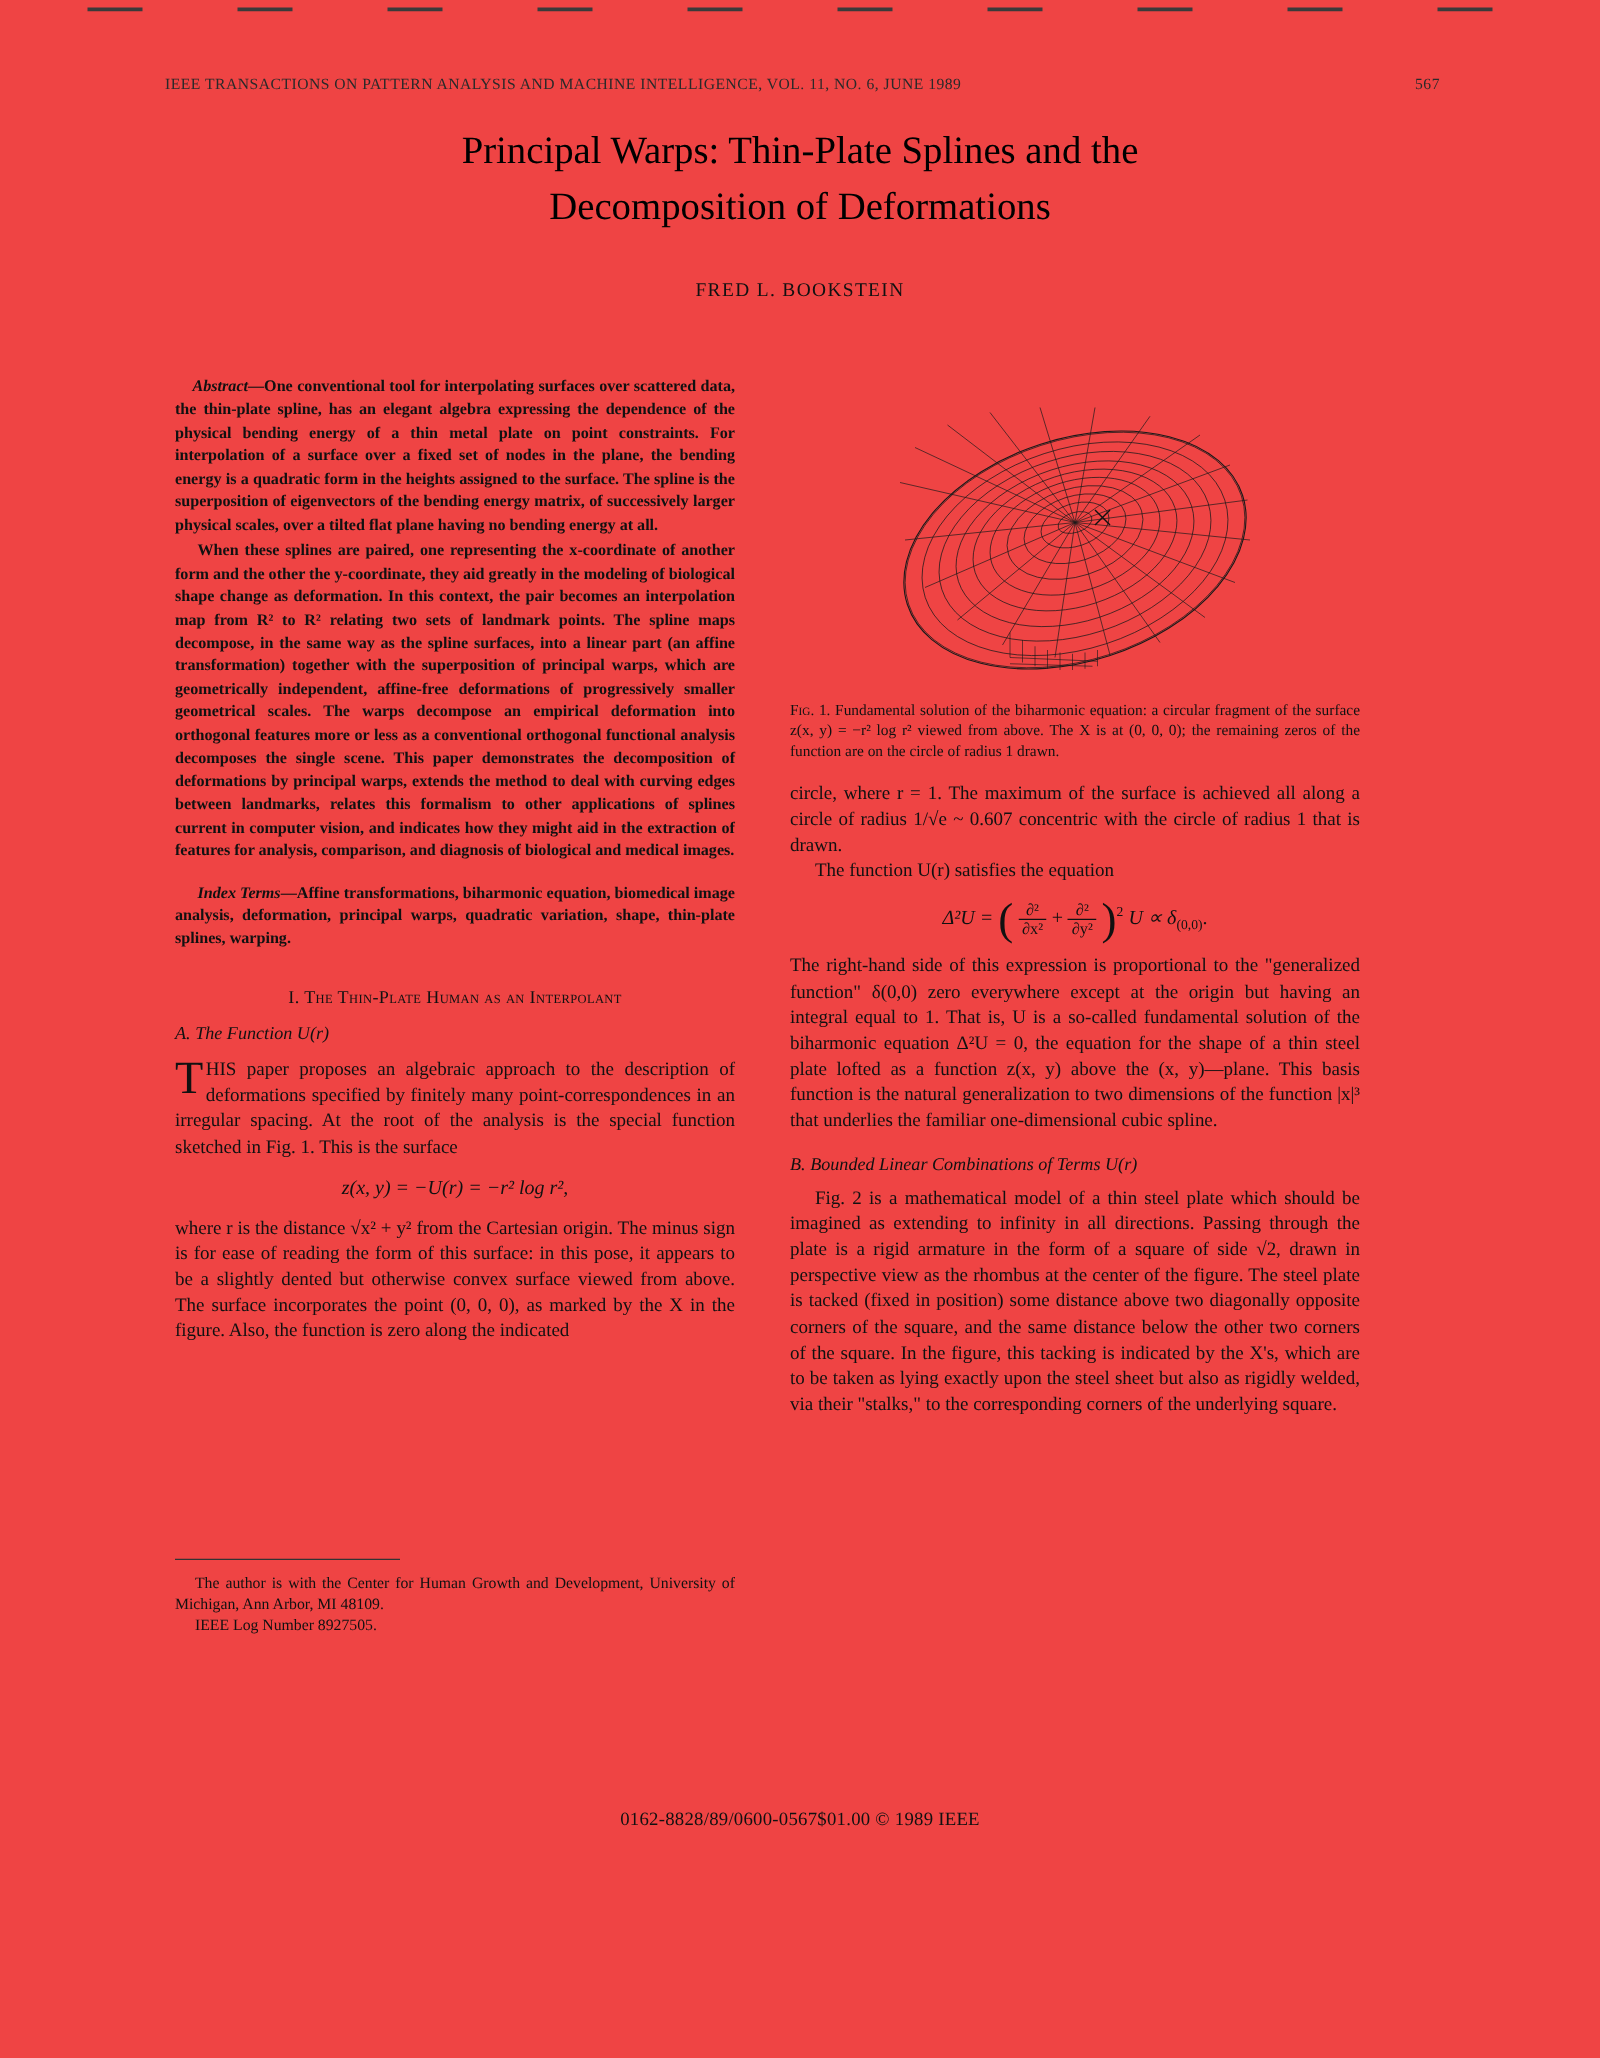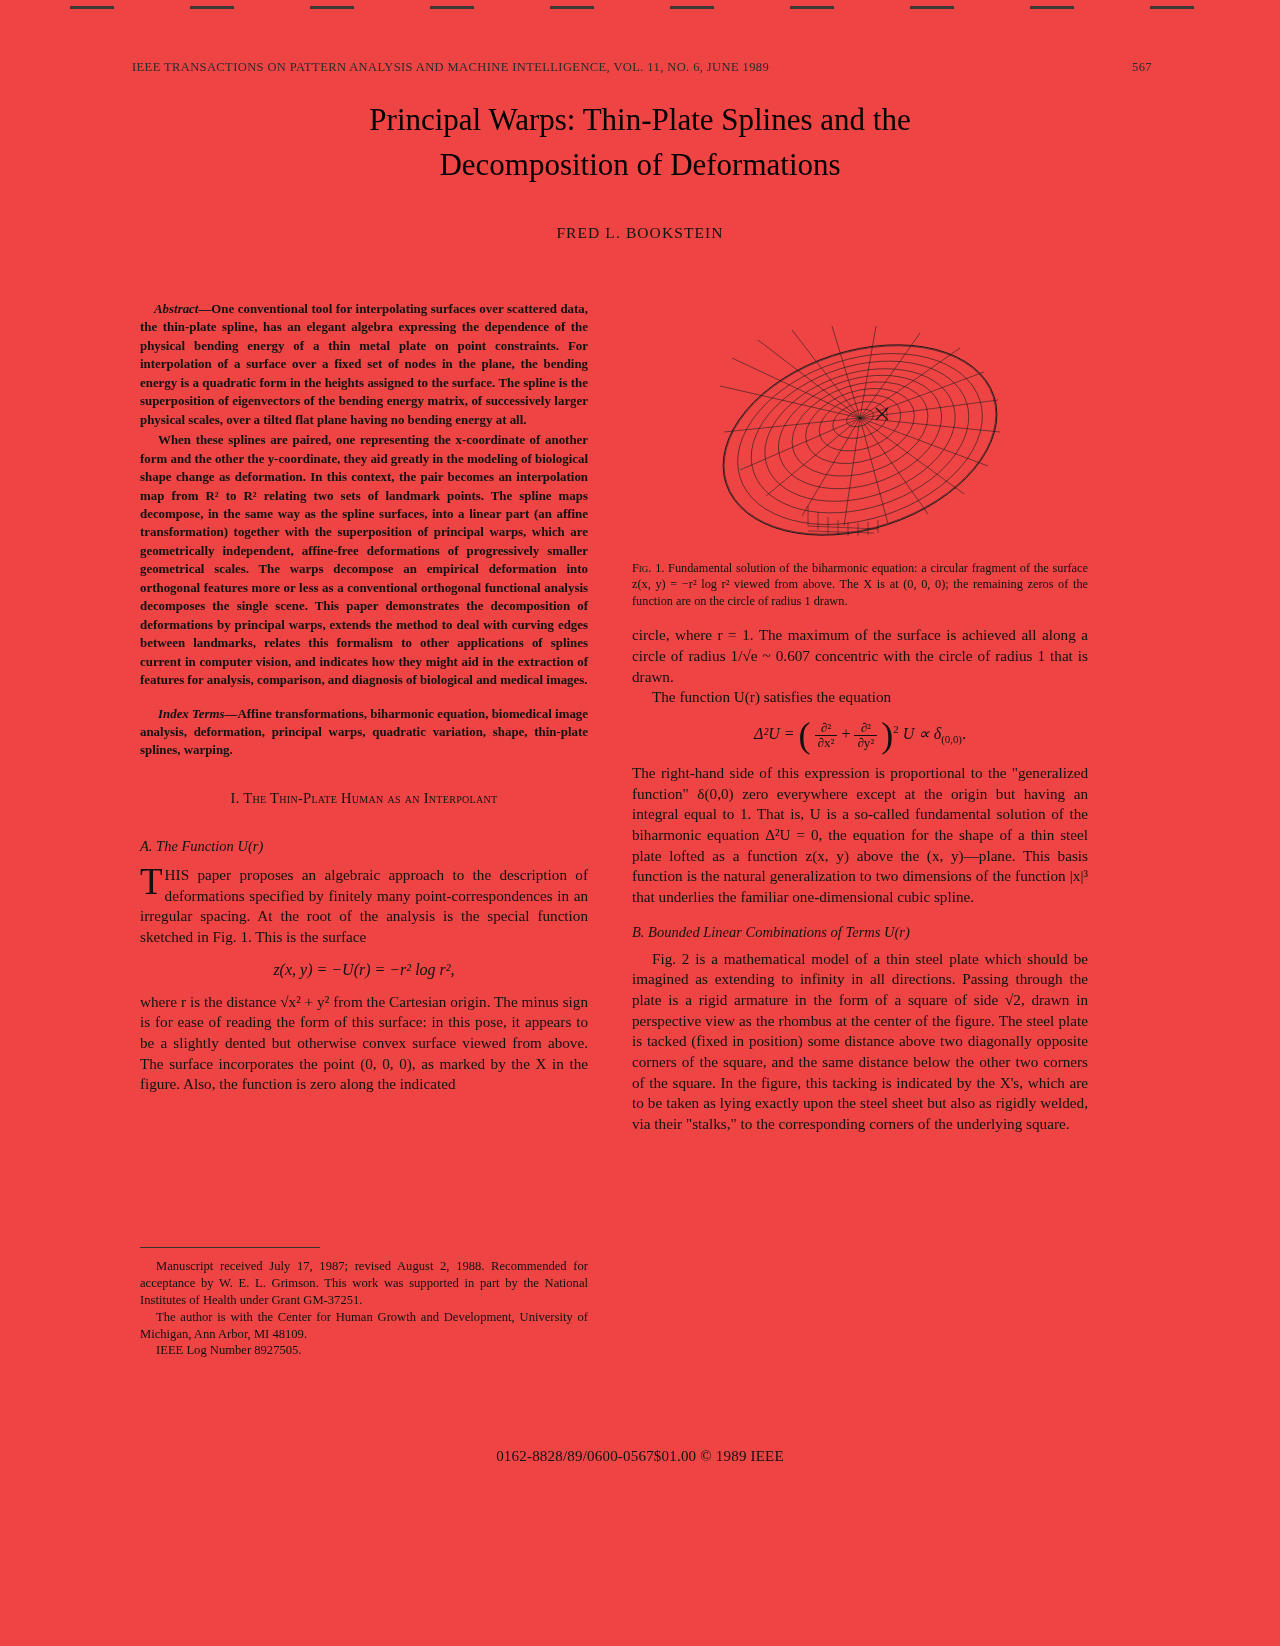--- a/index.html
+++ b/index.html
@@ -112,21 +112,21 @@
     text-indent: 18px;
   }
   .sec-head {
     margin-top: 30px;
     text-align: center;
     font-size: 14.5px;
     font-variant: small-caps;
     letter-spacing: 0.3px;
   }
   .subsec-head {
-    margin-top: 31px;
+    margin-top: 12px;
     font-size: 14.5px;
     font-style: italic;
   }
   .body-text {
     font-size: 15.2px;
     line-height: 1.36;
     text-align: justify;
     color: #111;
   }
   .body-text p { margin: 0; text-indent: 20px; }
@@ -365,20 +365,19 @@
     <div class="subsec-head" style="margin-top:16px;">B. Bounded Linear Combinations of Terms U(r)</div>
 
     <div class="body-text" style="margin-top:8px;">
       <p>Fig. 2 is a mathematical model of a thin steel plate which should be imagined as extending to infinity in all directions. Passing through the plate is a rigid armature in the form of a square of side √2, drawn in perspective view as the rhombus at the center of the figure. The steel plate is tacked (fixed in position) some distance above two diagonally opposite corners of the square, and the same distance below the other two corners of the square. In the figure, this tacking is indicated by the X's, which are to be taken as lying exactly upon the steel sheet but also as rigidly welded, via their "stalks," to the corresponding corners of the underlying square.</p>
     </div>
   </div>
 
   <div class="footnote-rule"></div>
 
   <div class="footnotes">
-    <p>Manuscript received July 17, 1987; revised August 2, 1988. Recommended for acceptance by W. E. L. Grimson. This work was supported in part by the National Institutes of Health under Grant GM-37251.</p>
     <p>The author is with the Center for Human Growth and Development, University of Michigan, Ann Arbor, MI 48109.</p>
     <p>IEEE Log Number 8927505.</p>
   </div>
 
   <div class="footer">0162-8828/89/0600-0567$01.00 © 1989 IEEE</div>
 
 </div>
 
 </body></html>

